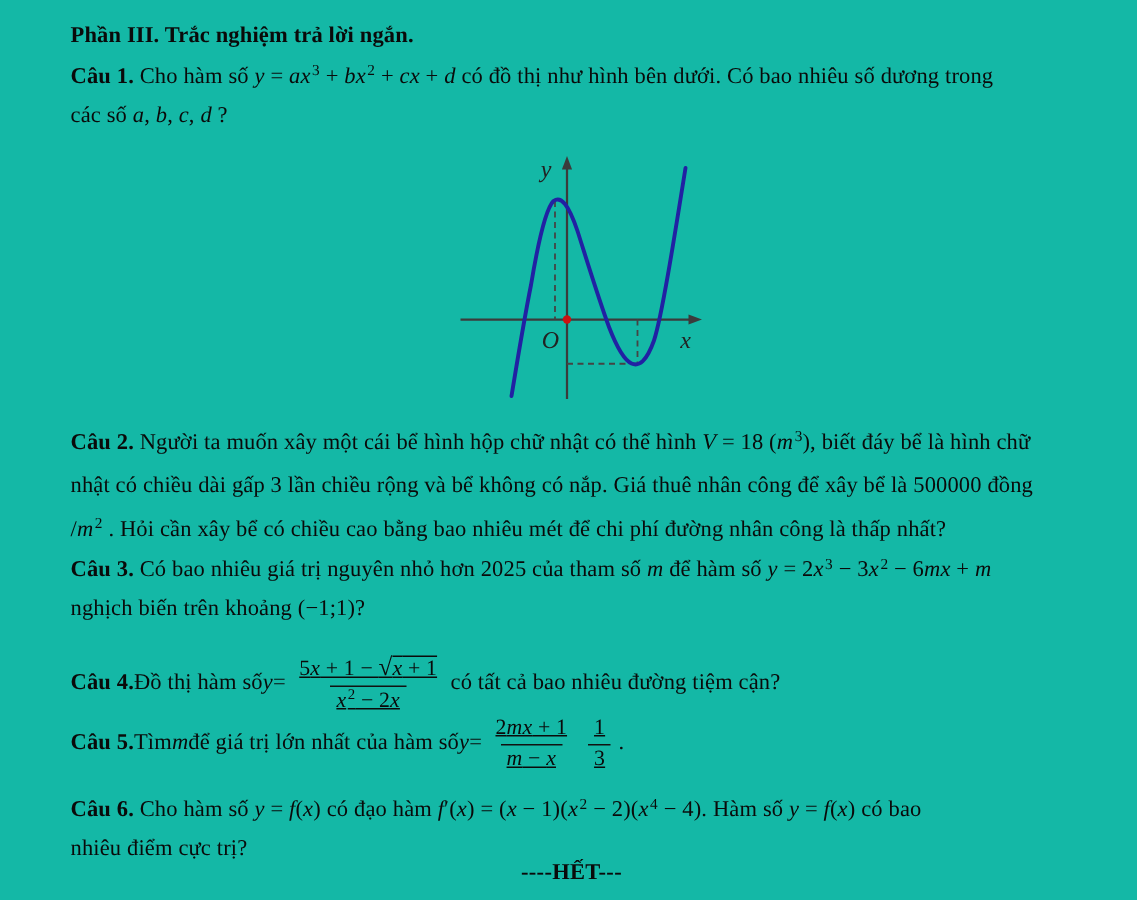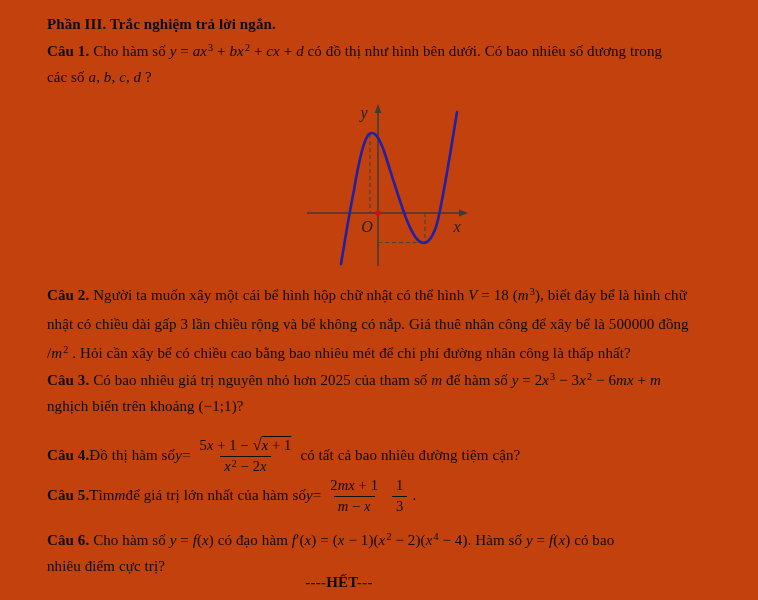--- a/index.html
+++ b/index.html
@@ -1,33 +1,33 @@
 <!DOCTYPE html>
 <html><head>
 <meta charset="utf-8">
 <style>
   html,body{margin:0;padding:0;background:#ffffff;}
   .page{
-    position:relative;width:758px;height:600px;background:#c2410c;
+    position:relative;width:758px;height:600px;background:#14b8a6;
     font-family:"Liberation Serif","DejaVu Serif",serif;
     font-size:15px;color:#0a0a0a;overflow:hidden;
   }
   .line{position:absolute;left:47px;white-space:nowrap;line-height:1.45;letter-spacing:0.1px;}
   .mline{display:flex;align-items:center;}
   .bold{font-weight:700;}
   .ital{font-style:italic;}
   .sup{font-size:0.68em;position:relative;top:-0.45em;margin-left:1px;}
   .frac{display:inline-flex;flex-direction:column;align-items:center;vertical-align:middle;
-        margin:0 5px;line-height:1.22;text-align:center;font-size:0.97em;}
+        margin:0 5px;line-height:1.22;text-align:center;font-size:0.97em;text-decoration:underline;}
   .frac .num{padding:0 4px 1px;}
   .frac .den{border-top:1.3px solid #111;padding:1px 4px 0;}
   .sqrt{white-space:nowrap;}
   .sqrt .rad{font-size:1.15em;}
   .ovl{text-decoration:overline;}
-  .footer{position:absolute;left:0;width:678px;text-align:center;font-weight:700;letter-spacing:0.2px;}
+  .footer{position:absolute;left:0;width:678px;text-align:center;font-weight:700;letter-spacing:0.2px;padding-left:42px;}
   .graph{position:absolute;left:295px;top:100px;}
   .glabel{font-family:"Liberation Serif","DejaVu Serif",serif;font-style:italic;font-size:16px;fill:#222222;}
 </style>
 </head>
 <body>
 
 <div class="page">
 
   <div class="line bold" style="top:14px">Phần III. Trắc nghiệm trả lời ngắn.</div>
 

